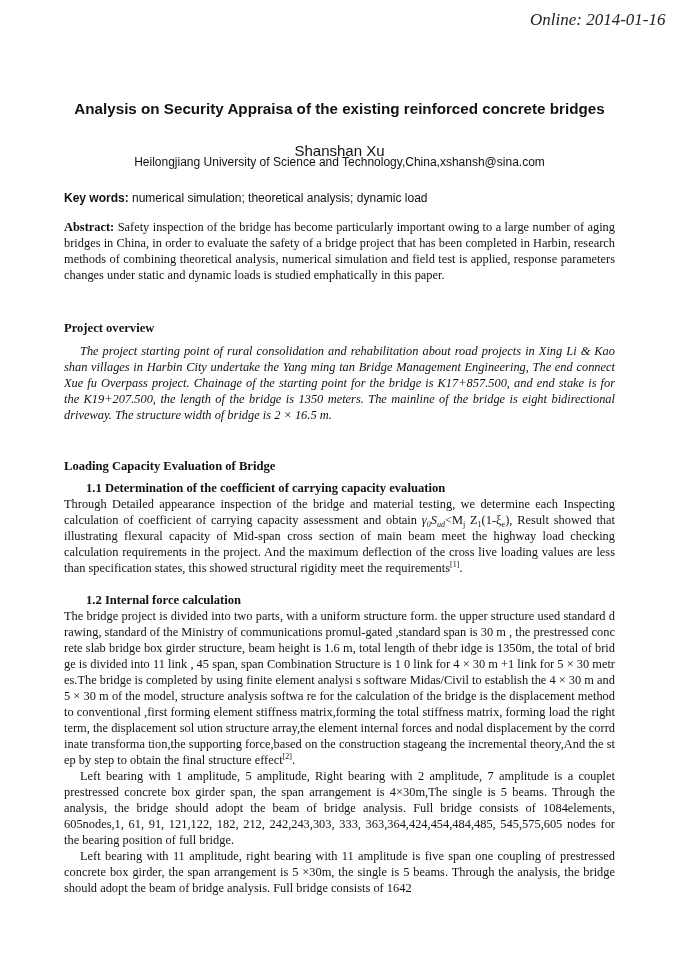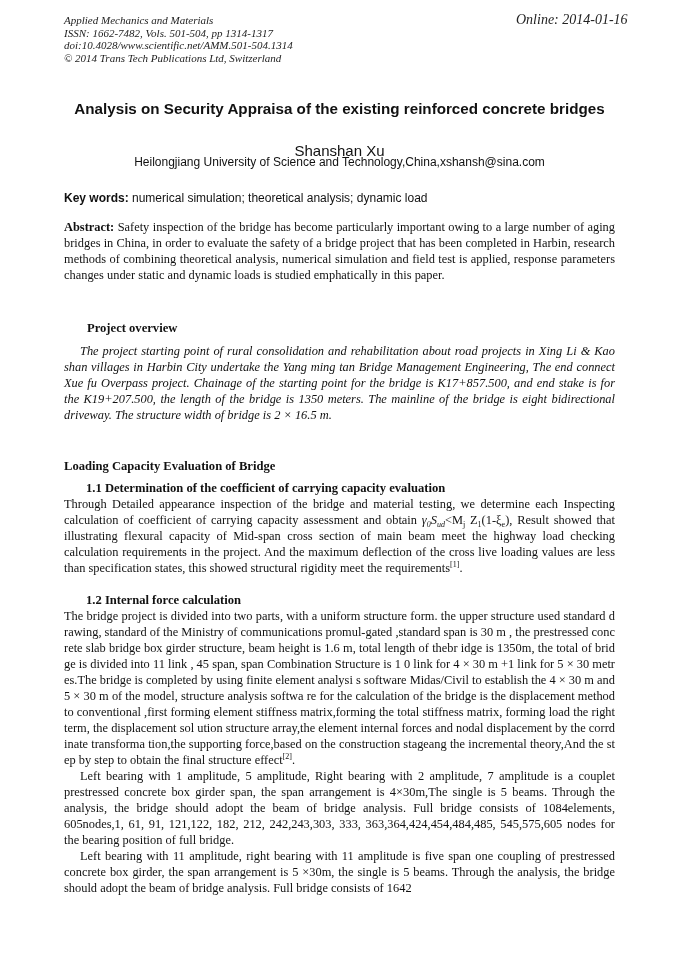--- a/index.html
+++ b/index.html
@@ -1,58 +1,52 @@
 <!DOCTYPE html>
 <html><head>
 <meta charset="utf-8">
 <style>
   html, body { margin: 0; padding: 0; background: #ffffff; }
   body { width: 678px; height: 959px; position: relative; overflow: hidden; color: #111; }
   .page { position: absolute; left: 0; top: 0; width: 678px; height: 959px; }
   .hdr { position: absolute; left: 64px; top: 14px; font-family: "Liberation Serif", serif; font-style: italic; font-size: 11px; line-height: 12.5px; color: #222; }
-  .hdr-right { position: absolute; left: 516px; top: 14px; font-family: "Liberation Serif", serif; font-style: italic; font-size: 14px; line-height: 12.5px; color: #222; }
+  .hdr-right { position: absolute; left: 530px; top: 14px; font-family: "Liberation Serif", serif; font-style: italic; font-size: 17px; line-height: 12.5px; color: #222; }
   .title { position: absolute; left: 64px; width: 551px; top: 83px; text-align: center; font-family: "Liberation Sans", sans-serif; font-weight: bold; font-size: 15.2px; line-height: 19px; margin-top: 16px; }
   .author { position: absolute; left: 64px; width: 551px; top: 142px; text-align: center; font-family: "Liberation Sans", sans-serif; font-size: 15px; line-height: 18px; }
   .affil { position: absolute; left: 64px; width: 551px; top: 155px; text-align: center; font-family: "Liberation Sans", sans-serif; font-size: 12px; line-height: 15px; }
   .kw { position: absolute; left: 64px; top: 191px; font-family: "Liberation Sans", sans-serif; font-size: 12px; line-height: 15px; }
   .kw b { font-weight: bold; margin-top: 28px; }
   .body { position: absolute; left: 64px; width: 551px; font-family: "Liberation Serif", serif; font-size: 12.4px; line-height: 16px; text-align: justify; }
   .body p { margin: 0; }
   .abstract { top: 219px; }
   .h-sec { position: absolute; left: 64px; font-family: "Liberation Serif", serif; font-weight: bold; font-size: 12.6px; line-height: 16px; }
   .h-sub { position: absolute; left: 86px; font-family: "Liberation Serif", serif; font-weight: bold; font-size: 12.6px; line-height: 16px; }
   .indent { text-indent: 16px; }
   sup { font-size: 8px; line-height: 0; vertical-align: super; }
   sub { font-size: 8px; line-height: 0; }
   .break-all { word-break: break-all; }
 </style>
 </head>
 <body>
 
 <div class="page">
 
-  <div class="hdr">
-    <div>Applied Mechanics and Materials</div>
-    <div>ISSN: 1662-7482, Vols. 501-504, pp 1314-1317</div>
-    <div>doi:10.4028/www.scientific.net/AMM.501-504.1314</div>
-    <div>© 2014 Trans Tech Publications Ltd, Switzerland</div>
-  </div>
   <div class="hdr-right">Online: 2014-01-16</div>
 
   <div class="title">Analysis  on Security Appraisa of the existing reinforced concrete bridges</div>
   <div class="author">Shanshan Xu</div>
   <div class="affil">Heilongjiang University of Science and Technology,China,xshansh@sina.com</div>
 
   <div class="kw"><b>Key words:</b><span> numerical simulation; theoretical analysis; dynamic load</span></div>
 
   <div class="body abstract">
     <p><b>Abstract:</b><span> Safety inspection of the bridge has become particularly important owing to a large number of aging bridges in China, in order to evaluate the safety of a bridge project that has been completed in Harbin, research methods of combining theoretical analysis, numerical simulation and field test is applied, response parameters changes under static and dynamic loads is studied emphatically in this paper.</span></p>
   </div>
 
-  <div class="h-sec" style="top:320px;margin-left:23px;">Project overview</div>
+  <div class="h-sec" style="top:320px;">Project overview</div>
   <div class="body" style="top:343px;font-style:italic;">
     <p class="indent">The project starting point of rural consolidation and rehabilitation about  road  projects in Xing Li &amp; Kao shan villages in Harbin City undertake the Yang ming tan Bridge Management Engineering, The end connect Xue fu Overpass project. Chainage of the starting point for the bridge is K17+857.500, and end stake is for the K19+207.500, the length of the bridge is 1350 meters. The mainline of the bridge is eight bidirectional driveway. The structure width of bridge is 2 × 16.5 m.</p>
   </div>
 
   <div class="h-sec" style="top:458px;">Loading Capacity Evaluation of Bridge</div>
   <div class="h-sub" style="top:480px;">1.1 Determination of the coefficient of carrying capacity evaluation</div>
   <div class="body" style="top:496px;">
     <p><span>Through Detailed appearance inspection of the bridge and material testing, we determine each Inspecting calculation of coefficient of carrying capacity assessment and obtain </span><span><i>γ</i><sub><i>0</i></sub><i>S</i><sub><i>ud</i></sub>&lt;M<sub>j</sub> Z<sub>1</sub>(1-ξ<sub>e</sub>)</span><span>, Result showed that illustrating flexural capacity of  Mid-span cross section  of main beam meet the highway load checking calculation requirements in the project. And the maximum deflection of the cross live loading values are less than specification states, this showed structural rigidity  meet the requirements</span><sup>[1]</sup><span>.</span></p>
   </div>
 

